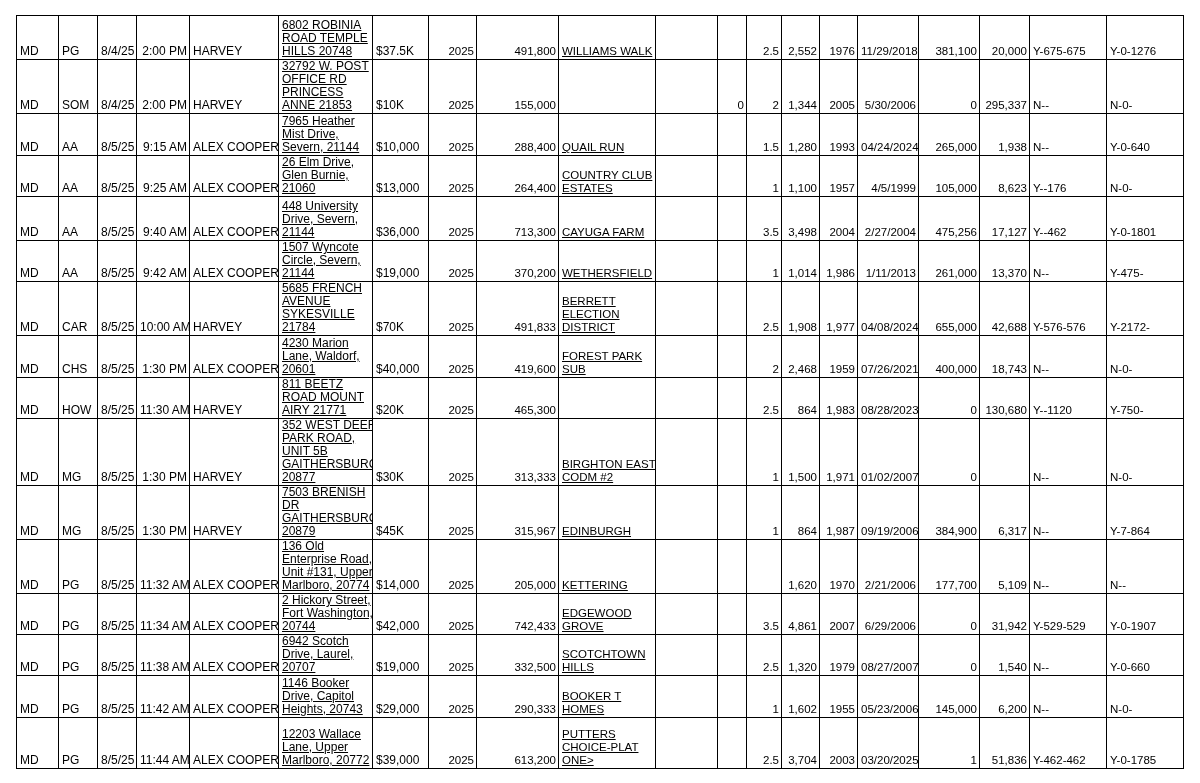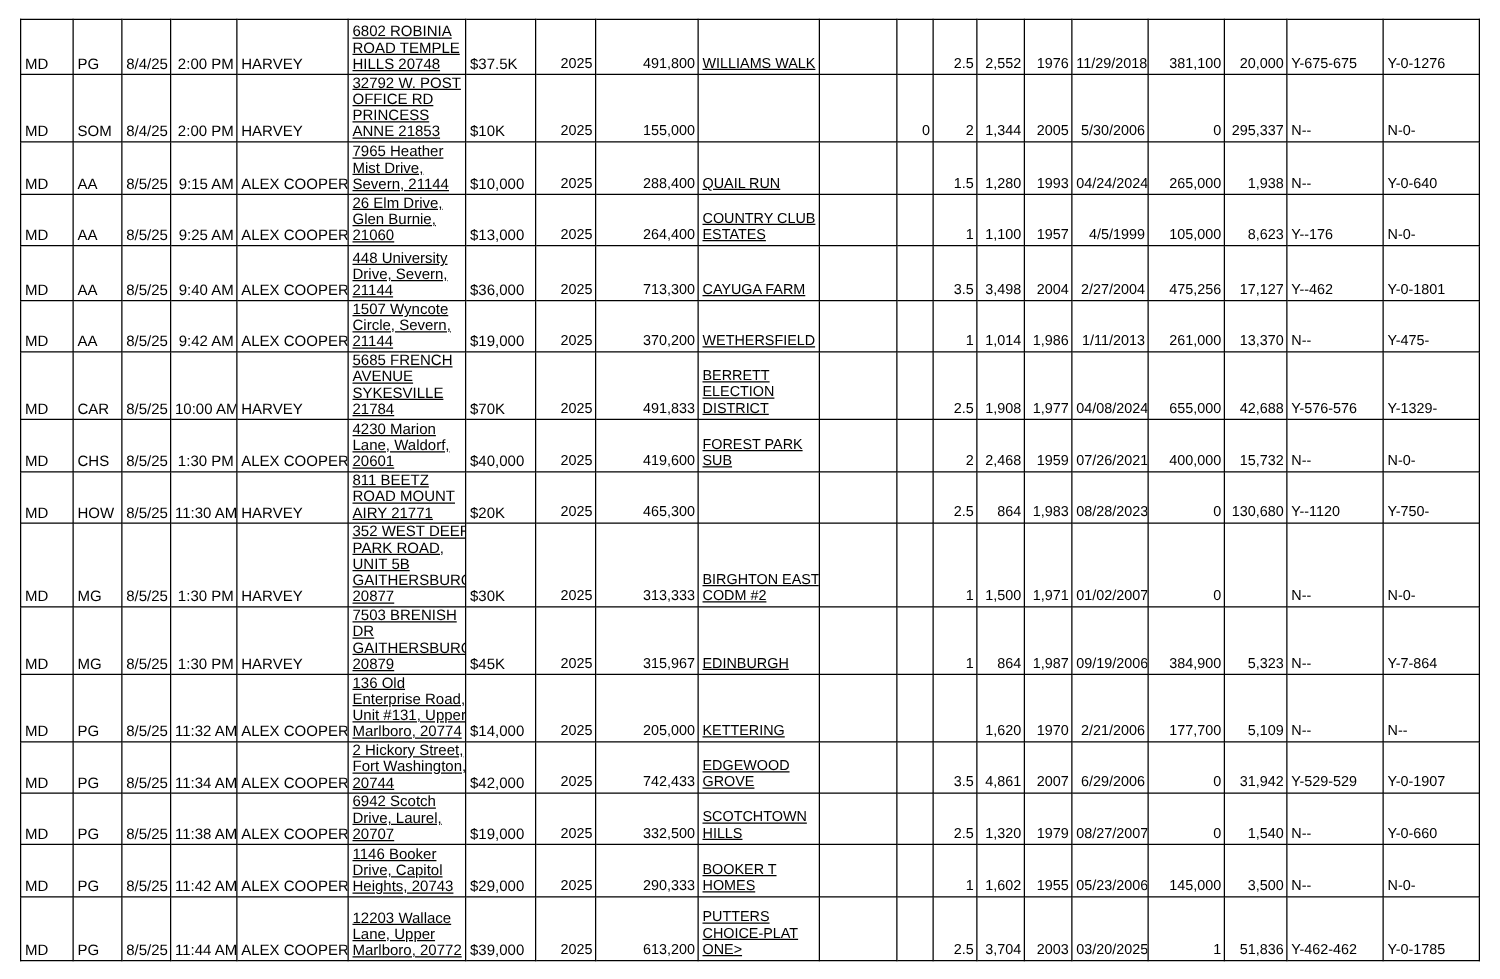--- a/index.html
+++ b/index.html
@@ -227,21 +227,21 @@
 DISTRICT</td>
           <td class="l"></td>
           <td class="r num"></td>
           <td class="r num">2.5</td>
           <td class="r num">1,908</td>
           <td class="r num">1,977</td>
           <td class="r num">04/08/2024</td>
           <td class="r num">655,000</td>
           <td class="r num">42,688</td>
           <td class="l num">Y-576-576</td>
-          <td class="l num">Y-1329-</td>
+          <td class="l num">Y-2172-</td>
         </tr>
         <tr style="height: 42px;">
           <td class="l">MD</td>
           <td class="l">CHS</td>
           <td class="r">8/5/25</td>
           <td class="r">1:30 PM</td>
           <td class="l">ALEX COOPER</td>
           <td class="l wrap">4230 Marion
 Lane, Waldorf,
 20601</td>
@@ -250,21 +250,21 @@
           <td class="r num">419,600</td>
           <td class="l wrap num">FOREST PARK
 SUB</td>
           <td class="l"></td>
           <td class="r num"></td>
           <td class="r num">2</td>
           <td class="r num">2,468</td>
           <td class="r num">1959</td>
           <td class="r num">07/26/2021</td>
           <td class="r num">400,000</td>
-          <td class="r num">15,732</td>
+          <td class="r num">18,743</td>
           <td class="l num">N--</td>
           <td class="l num">N-0-</td>
         </tr>
         <tr style="height: 41px;">
           <td class="l">MD</td>
           <td class="l">HOW</td>
           <td class="r">8/5/25</td>
           <td class="r">11:30 AM</td>
           <td class="l">HARVEY</td>
           <td class="l wrap">811 BEETZ
@@ -326,21 +326,21 @@
           <td class="r num">2025</td>
           <td class="r num">315,967</td>
           <td class="l wrap num">EDINBURGH</td>
           <td class="l"></td>
           <td class="r num"></td>
           <td class="r num">1</td>
           <td class="r num">864</td>
           <td class="r num">1,987</td>
           <td class="r num">09/19/2006</td>
           <td class="r num">384,900</td>
-          <td class="r num">5,323</td>
+          <td class="r num">6,317</td>
           <td class="l num">N--</td>
           <td class="l num">Y-7-864</td>
         </tr>
         <tr style="height: 54px;">
           <td class="l">MD</td>
           <td class="l">PG</td>
           <td class="r">8/5/25</td>
           <td class="r">11:32 AM</td>
           <td class="l">ALEX COOPER</td>
           <td class="l wrap">136 Old
@@ -426,21 +426,21 @@
           <td class="r num">290,333</td>
           <td class="l wrap num">BOOKER T
 HOMES</td>
           <td class="l"></td>
           <td class="r num"></td>
           <td class="r num">1</td>
           <td class="r num">1,602</td>
           <td class="r num">1955</td>
           <td class="r num">05/23/2006</td>
           <td class="r num">145,000</td>
-          <td class="r num">3,500</td>
+          <td class="r num">6,200</td>
           <td class="l num">N--</td>
           <td class="l num">N-0-</td>
         </tr>
         <tr style="height: 51px;">
           <td class="l">MD</td>
           <td class="l">PG</td>
           <td class="r">8/5/25</td>
           <td class="r">11:44 AM</td>
           <td class="l">ALEX COOPER</td>
           <td class="l wrap">12203 Wallace

